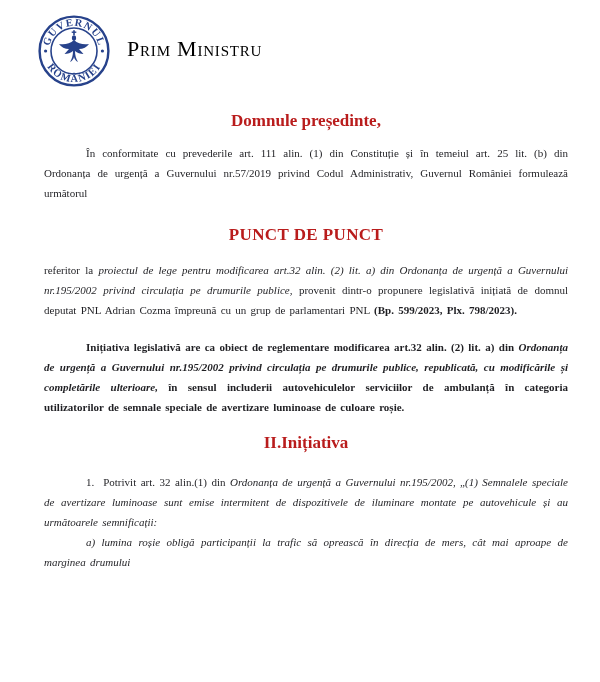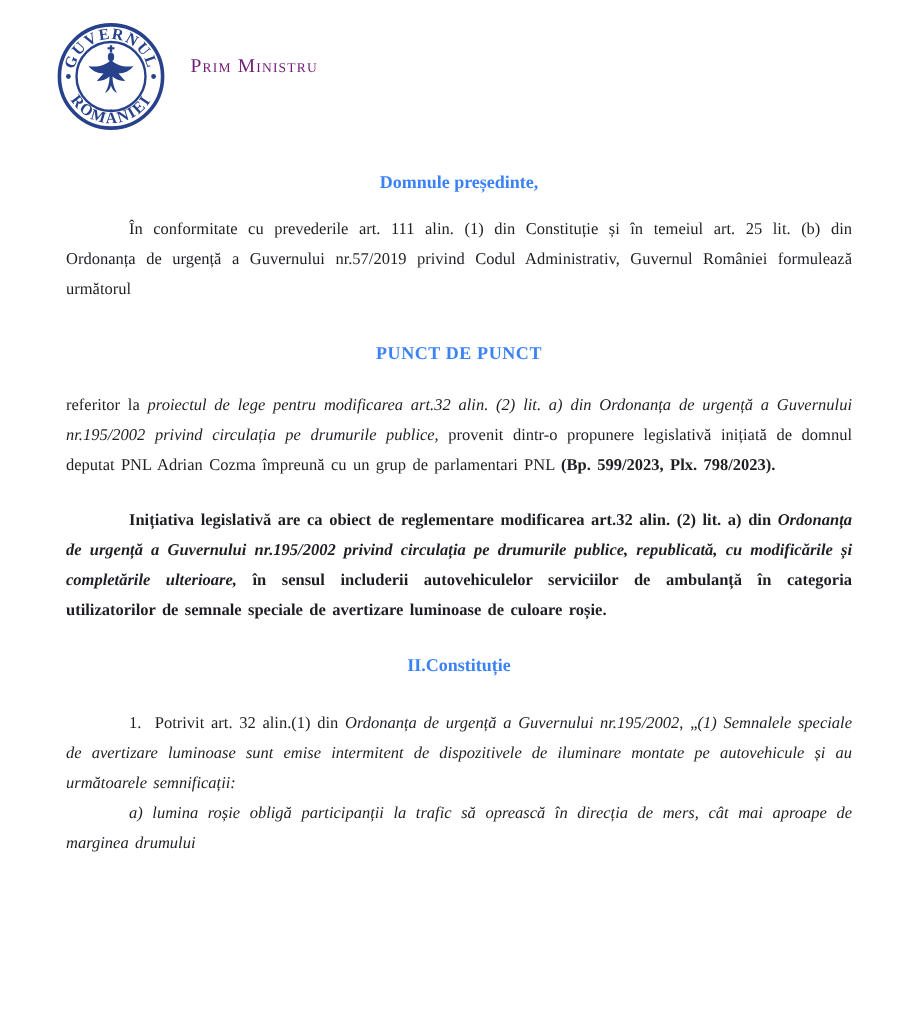--- a/index.html
+++ b/index.html
@@ -14,32 +14,32 @@
   .header {
     display:flex;
     align-items:flex-start;
     padding:15px 0 0 38px;
     height:74px;
     box-sizing:content-box;
   }
   .seal { width:72px; height:72px; flex:none; }
   .pm-title {
     margin:21px 0 16px 17px;
-    font-size:13px;
+    font-size:22px;
     font-variant:small-caps;
     letter-spacing:0.8px;
-    color:#701a75;
+    color:#000000;
   }
   .content { padding:0 32px 0 44px; }
   .h {
     text-align:center;
     font-weight:bold;
-    font-size:12px;
+    font-size:17px;
     line-height:22px;
-    color:#3b82f6;
+    color:#b91c1c;
     white-space:pre-wrap;
   }
   .para {
     margin:0;
     text-align:justify;
     font-size:11px;
     line-height:20px;
     word-spacing:1.5px;
   }
   .indent { text-indent:42px; }
@@ -85,18 +85,18 @@
     </svg>
     <div class="pm-title">Prim Ministru</div>
   </div>
 
   <main class="content">
       <div class="h b-salutation"><span>Domnule președinte,</span></div>
       <p class="para b-para-intro indent"><span>În conformitate cu prevederile art. 111 alin. (1) din Constituție și în temeiul art. 25 lit. (b) din Ordonanța de urgență a Guvernului nr.57/2019 privind Codul Administrativ, Guvernul României formulează următorul</span></p>
       <div class="h b-heading-punct"><span>PUNCT DE PUNCT</span></div>
       <p class="para b-para-referitor"><span>referitor la </span><span class="it">proiectul de lege pentru modificarea art.32 alin. (2) lit. a) din Ordonanța de urgență a Guvernului nr.195/2002 privind circulația pe drumurile publice,</span><span> provenit dintr-o propunere legislativă inițiată de domnul deputat PNL Adrian Cozma împreună cu un grup de parlamentari PNL </span><span class="bd">(Bp. 599/2023, Plx. 798/2023).</span></p>
       <p class="para b-para-initiativa indent"><span>Inițiativa legislativă are ca obiect de reglementare modificarea art.32 alin. (2) lit. a) din </span><span class="it">Ordonanța de urgență a Guvernului nr.195/2002 privind circulația pe drumurile publice, republicată, cu modificările și completările ulterioare,</span><span> în sensul includerii autovehiculelor serviciilor de ambulanță în categoria utilizatorilor de semnale speciale de avertizare luminoase de culoare roșie.</span></p>
-      <div class="h b-heading-observatii"><span>II.Constituție</span></div>
+      <div class="h b-heading-observatii"><span>II.Inițiativa</span></div>
       <p class="para b-para-potrivit indent"><span>1.&nbsp;&nbsp;Potrivit art. 32 alin.(1) din </span><span class="it">Ordonanța de urgență a Guvernului nr.195/2002</span><span>, „</span><span class="it">(1) Semnalele speciale de avertizare luminoase sunt emise intermitent de dispozitivele de iluminare montate pe autovehicule și au următoarele semnificații:</span></p>
       <p class="para b-para-litera-a indent"><span class="it">a) lumina roșie obligă participanții la trafic să oprească în direcția de mers, cât mai aproape de marginea drumului</span></p>
     </main>
 
 </div>
 
 </body></html>

